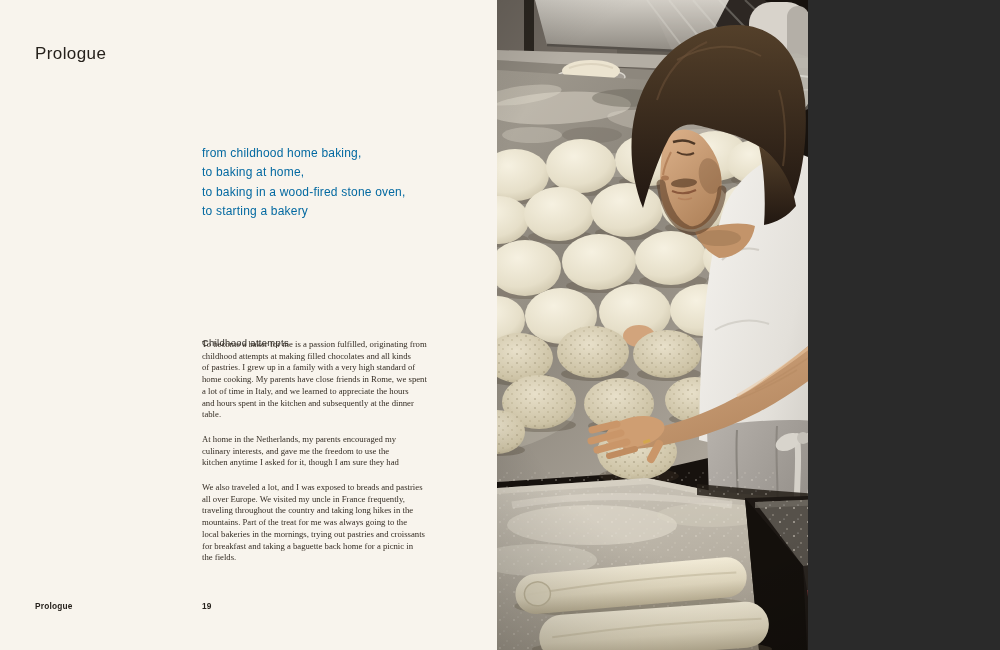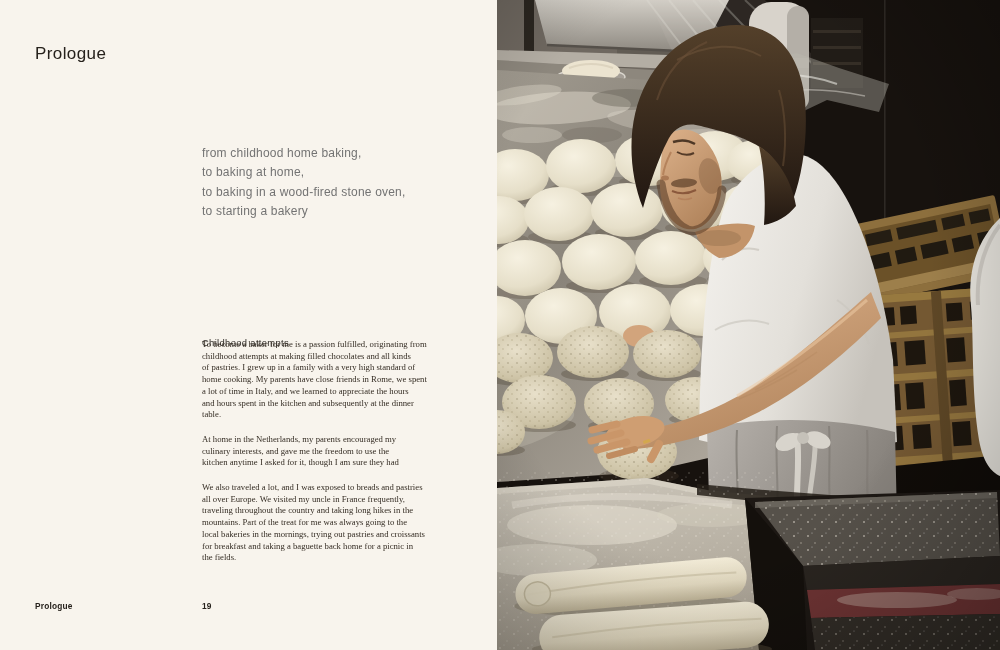--- a/index.html
+++ b/index.html
@@ -1,22 +1,22 @@
 <!DOCTYPE html>
 <html style="--page_bg: #f8f4ed; --ink: #26211c; --steel_grey: #8a847a; --dough_cream: #e9e2cd; --crate_tan: #8d6f3d; --tray_red: #6f3434;"><head>
 <meta charset="utf-8">
 <style>
   html,body{margin:0;padding:0;background:#2a2a2a;}
-  .spread{position:relative;width:1000px;height:650px;display:flex;overflow:hidden;
+  .spread{position:relative;width:808px;height:650px;display:flex;overflow:hidden;
           background:var(--page_bg,#f8f4ed);font-family:"Liberation Sans",sans-serif;}
   .page-left{position:relative;flex:0 0 497px;width:497px;height:650px;background:var(--page_bg,#f8f4ed);}
   .title{position:absolute;left:35px;top:44px;margin:0;font-size:17px;font-weight:normal;
          letter-spacing:.4px;color:var(--ink,#26211c);}
   .poem{position:absolute;left:202px;top:144px;font-size:12px;line-height:19.3px;
-        letter-spacing:.2px;color:#737373;white-space:pre-line;}
+        letter-spacing:.2px;color:#0369a1;white-space:pre-line;}
   .subhead{position:absolute;left:202px;top:317px;font-size:9.4px;letter-spacing:.35px;color:#2b2723;margin-top:20px;}
   .body-copy{position:absolute;left:202px;top:331px;width:296px;
              font-family:"Liberation Serif",serif;font-size:8.7px;line-height:11.7px;color:#352d24;}
   .body-copy p{margin:8px 0 13px;white-space:pre-line;}
   .footer{position:absolute;left:0;top:601px;width:497px;height:20px;
           font-size:8.3px;font-weight:bold;letter-spacing:.2px;color:var(--ink,#26211c);}
   .running-head{position:absolute;left:35px;top:0;}
   .page-number{position:absolute;left:202px;top:0;}
   .page-right{position:relative;flex:0 0 503px;width:503px;height:650px;background:#17120e;}
   .page-right svg{display:block;}

